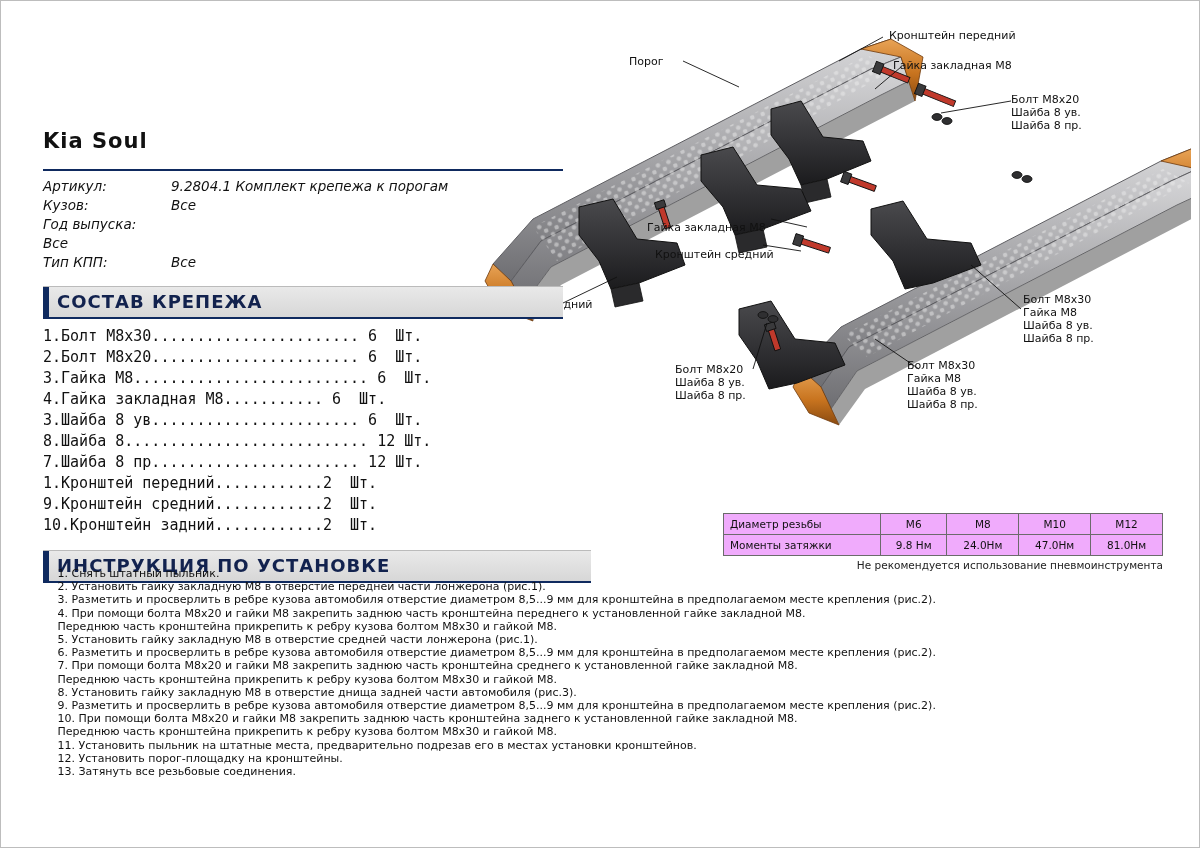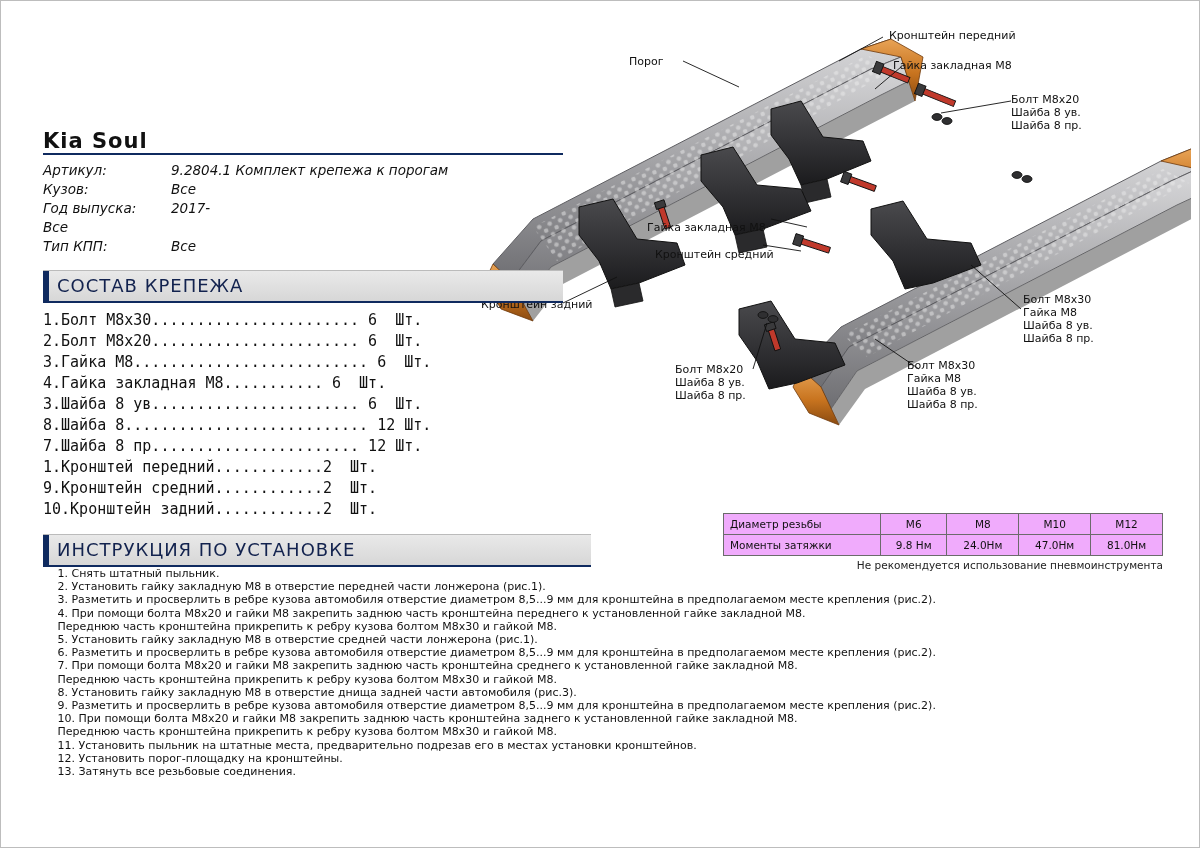--- a/index.html
+++ b/index.html
@@ -17,21 +17,21 @@
     box-sizing:border-box;
     background:#fff;
   }
 
   
   .left{
     position:absolute;left:42px;top:128px;width:520px;
   }
   .title-row{
     border-bottom:2px solid #0f2a5f;
-    padding-bottom:0;
+    padding-bottom:16px;
   }
   .title{
     font-size:21px;font-weight:bold;letter-spacing:1px;
     color:#111;
   }
   .spec{
     margin-top:6px;
     font-size:13.5px;
     line-height:19px;
   }
@@ -45,21 +45,21 @@
     border-top:1px solid #bbb;
     border-bottom:2px solid #0f2a5f;
     position:relative;
     height:30px;
   }
   .section-head .bar{
     position:absolute;left:0;top:0;width:6px;height:30px;background:#0f2a5f;
   }
   .section-head .txt{
     position:absolute;left:14px;top:4px;
-    font-size:18px;font-weight:normal;letter-spacing:1px;color:#12224e;
+    font-size:18px;font-weight:bold;letter-spacing:1px;color:#12224e;
   }
 
   .parts{
     margin-top:7px;
     font-size:15px;
     line-height:21px;
     font-family:"DejaVu Sans Mono", monospace;
   }
   .parts div{white-space:pre;}
 
@@ -278,21 +278,20 @@
       <div class="spec-row">
         <div class="spec-label">Артикул:</div>
         <div class="spec-value">9.2804.1 Комплект крепежа к порогам</div>
       </div>
       <div class="spec-row">
         <div class="spec-label">Кузов:</div>
         <div class="spec-value">Все</div>
       </div>
       <div class="spec-row">
         <div class="spec-label">Год выпуска:</div>
-        <div class="spec-value">2017-</div>
       </div>
       <div class="spec-row">
         <div class="spec-value">Все</div>
       </div>
       <div class="spec-row">
         <div class="spec-label">Тип КПП:</div>
         <div class="spec-value">Все</div>
       </div>
     </div>
 

